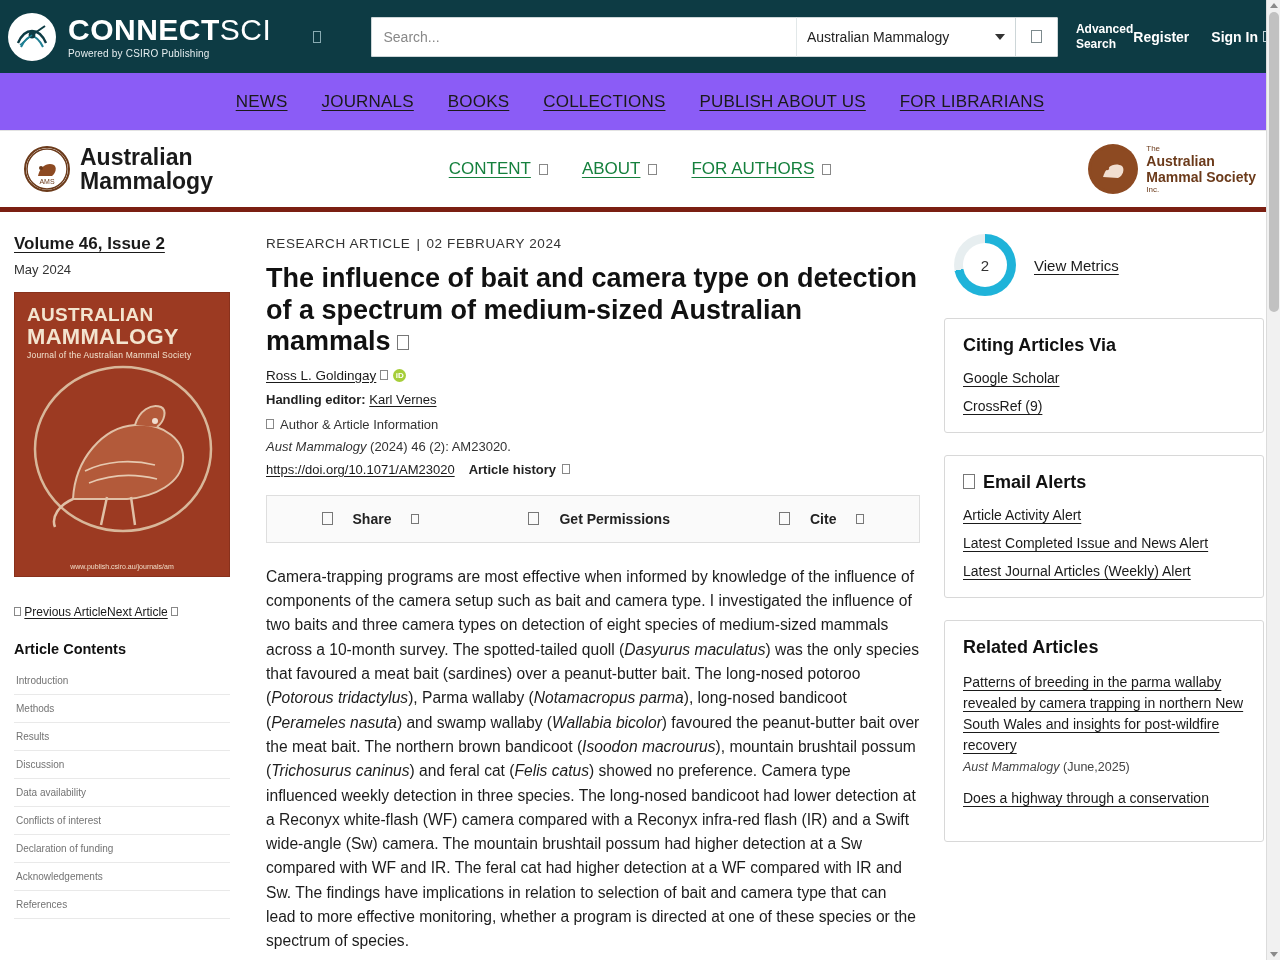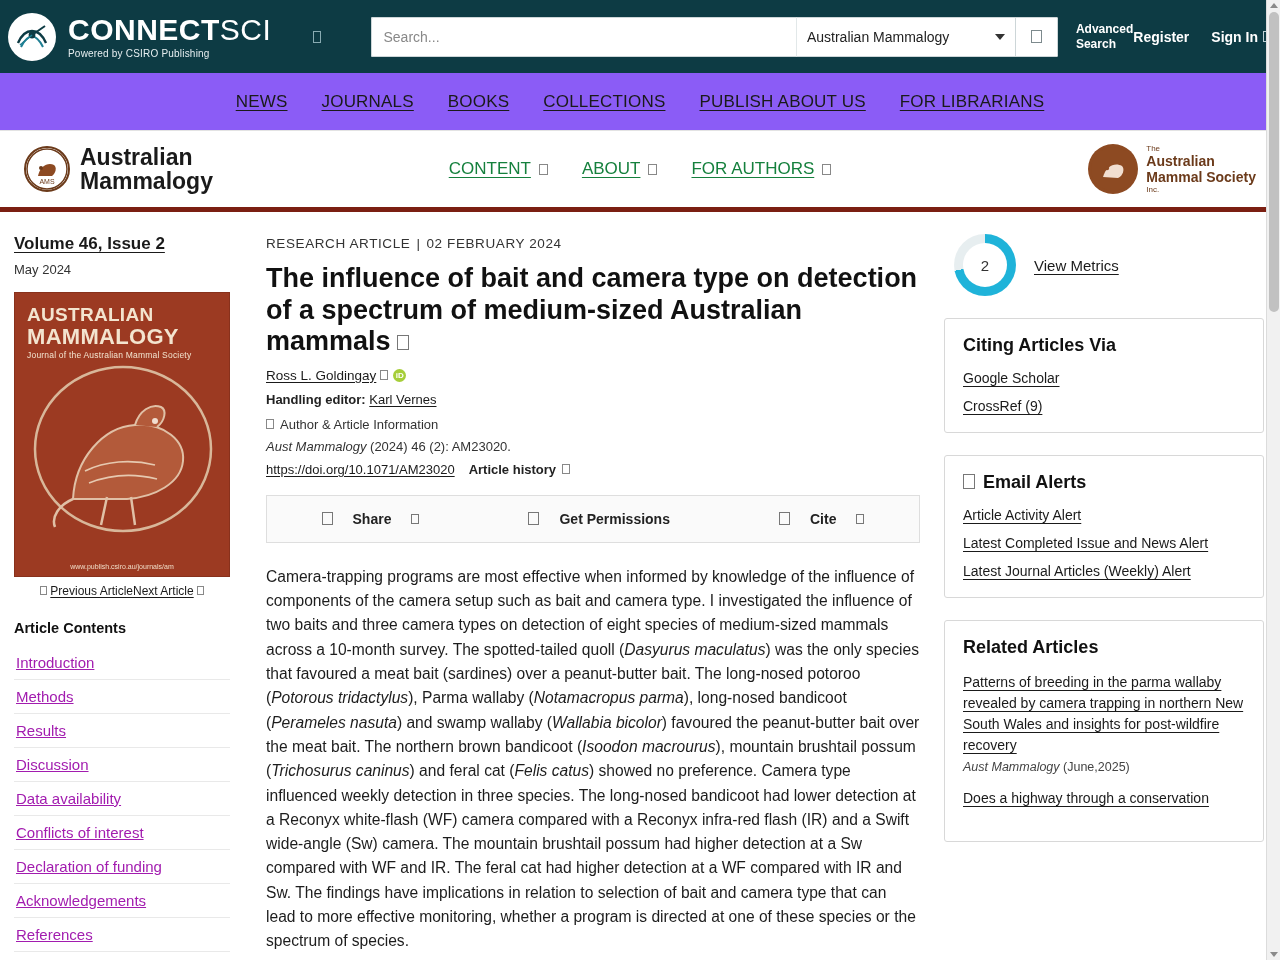--- a/index.html
+++ b/index.html
@@ -156,29 +156,28 @@
   .cover-head {
     color: #f3e4cf; font-size: 19px; font-weight: 700; letter-spacing: .3px;
     padding: 12px 10px 0 12px; line-height: 1.05;
   }
   .cover-head .tiny { display: block; font-size: 8.5px; font-weight: 400; letter-spacing: .2px; margin-top: 3px; }
   .cover-art { position: absolute; left: 0; right: 0; top: 56px; bottom: 18px; }
   .cover-foot {
     position: absolute; bottom: 6px; left: 0; right: 0;
     text-align: center; color: #f0dcc6; font-size: 7px;
   }
-  .artnav { margin-top: 7px; display: flex; justify-content: center; font-size: 12px; }
+  .artnav { margin-top: 28px; display: flex; justify-content: flex-start; font-size: 12px; }
   .artnav a { color: #1a1a1a; text-decoration: underline; text-underline-offset: 2px; }
   .artnav .sq { display: inline-block; width: 7px; height: 9px; border: 1px solid #888; }
   .contents-title { margin-top: 22px; font-size: 14.5px; font-weight: 700; color: #111; }
   .contents-list { margin-top: 10px; }
   .contents-list .ci {
-    font-size: 15px; color: #a21caf; padding: 8px 0 8px 2px;
+    font-size: 10px; color: #737373; padding: 8px 0 8px 2px;
     border-bottom: 1px solid #e9e9e9;
-    text-decoration: underline;
   }
 
   
   .centercol { flex: 1 1 auto; padding: 24px 24px 0 20px; min-width: 0; }
   .kicker { font-size: 13.5px; letter-spacing: .6px; color: #333; }
   .kicker .sep { margin: 0 6px; }
   h1.article-title {
     font-size: 27px; line-height: 1.17; margin: 12px 0 10px 0;
     color: #111; font-weight: 700;
   }

